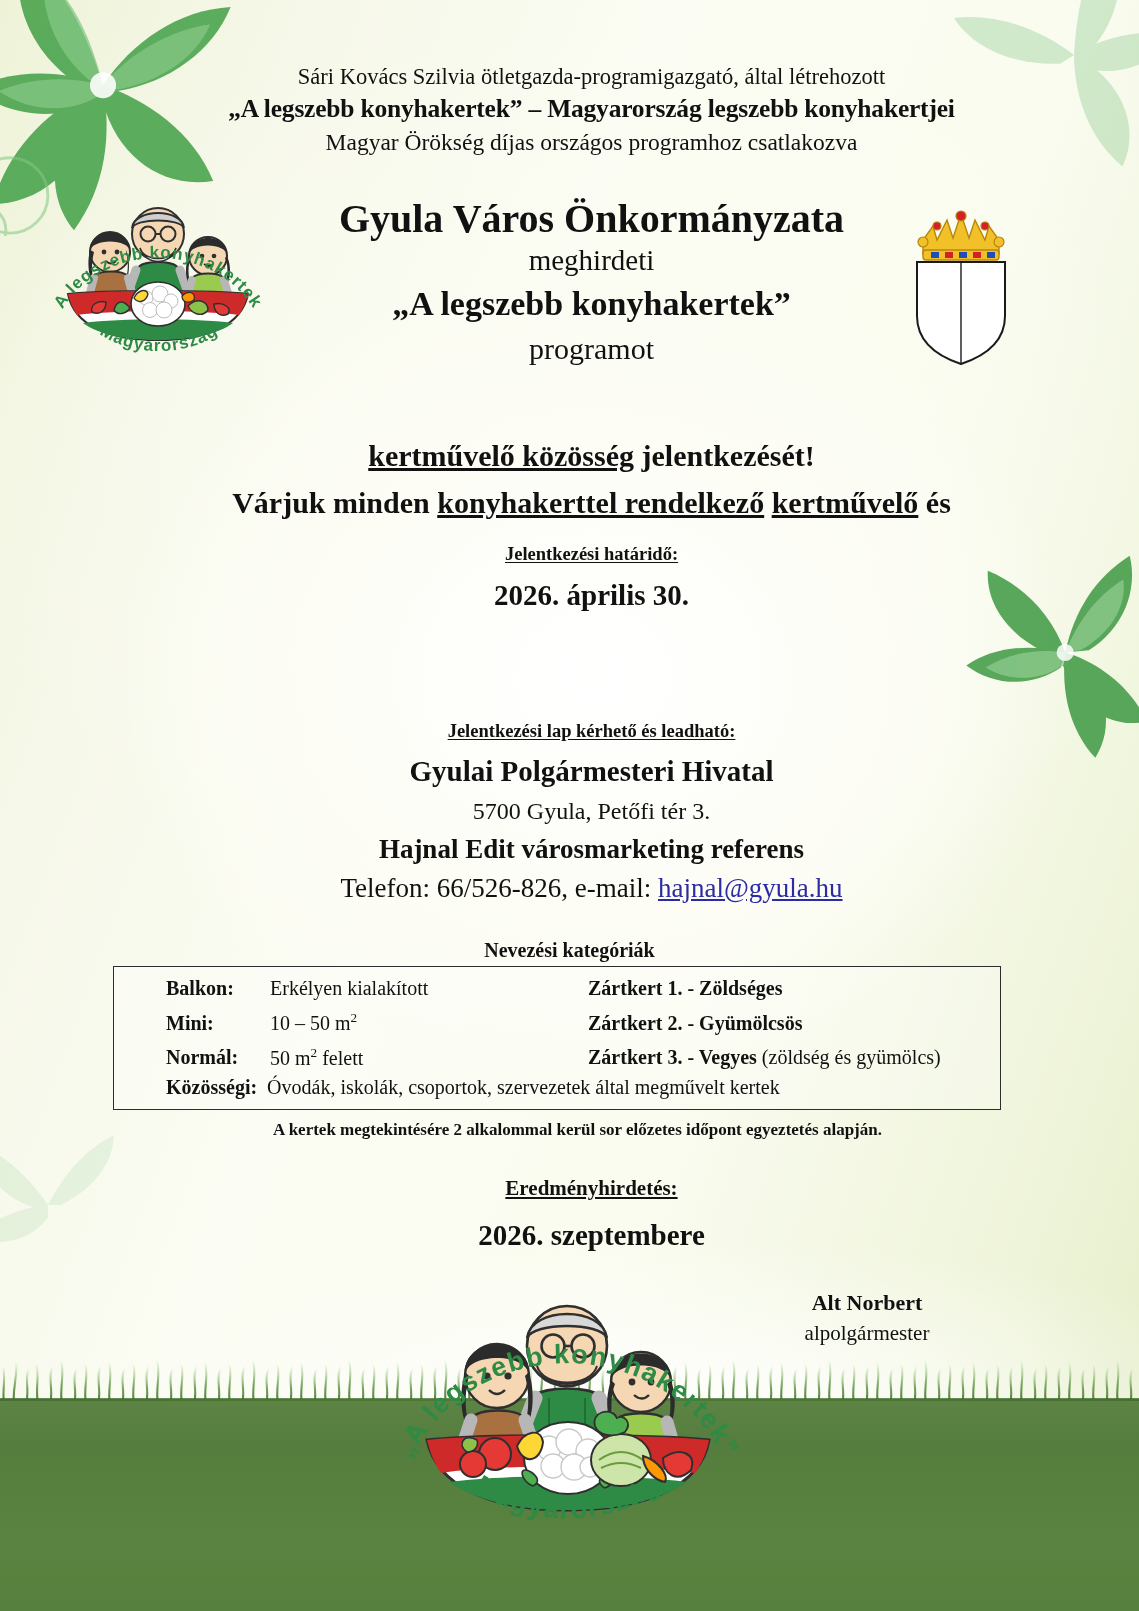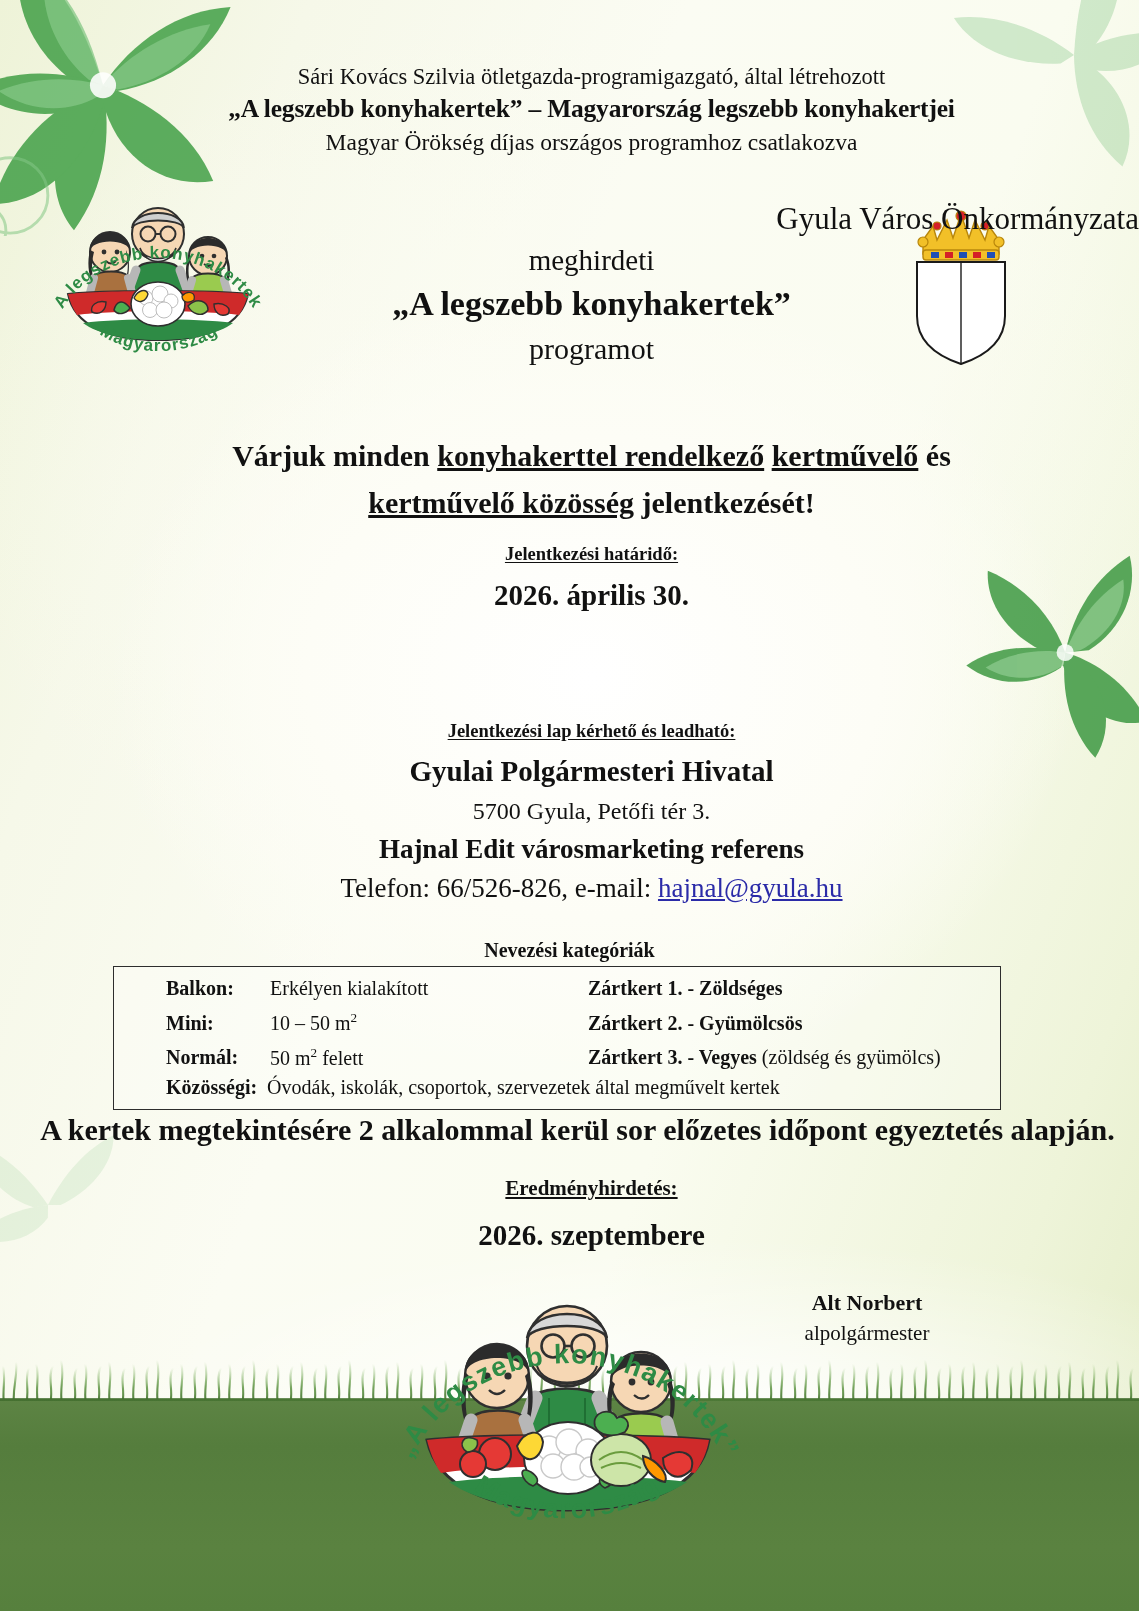--- a/index.html
+++ b/index.html
@@ -54,21 +54,21 @@
 
   .intro{position:absolute;left:0;right:0;top:62px;}
   .intro .l1{font-size:22.5px;line-height:30px;}
   .intro .l2{font-size:25.5px;line-height:34px;font-weight:bold;letter-spacing:-.2px;}
   .intro .l3{font-size:23.5px;line-height:33px;}
 
   .logo-tl{position:absolute;left:42px;top:182px;width:232px;height:175px;}
   .crest{position:absolute;left:901px;top:200px;width:120px;height:168px;}
 
   .headline{position:absolute;left:0;right:0;top:198px;}
-  .headline .h1{font-size:31px;line-height:42px;font-weight:normal;text-align:right;}
+  .headline .h1{font-size:40px;line-height:42px;font-weight:bold;}
   .headline .h2{font-size:29px;line-height:40px;}
   .headline .h3{font-size:34px;line-height:48px;font-weight:bold;}
   .headline .h4{font-size:30px;line-height:42px;}
 
   .callout{position:absolute;left:80px;right:80px;top:432px;}
   .callout .c-line{font-size:30px;line-height:47px;font-weight:bold;}
   .u{text-decoration:underline;text-underline-offset:2px;}
 
   .deadline{position:absolute;left:0;right:0;top:540px;}
   .deadline .dl-label{font-size:18.5px;line-height:28px;font-weight:bold;text-decoration:underline;text-underline-offset:2px;}
@@ -91,21 +91,21 @@
   }
   .cat-row{display:flex;align-items:baseline;font-size:20px;line-height:30px;padding:0 0 0 12px;}
   .cat-k{font-weight:bold;width:104px;flex:0 0 104px;margin-left:40px;}
   .cat-v{flex:0 0 318px;}
   .cat-r{font-weight:bold;}
   .cat-r .soft{font-weight:normal;}
   .cat-row.full .cat-k{width:auto;flex:0 0 auto;margin-right:10px;}
   .cat-row.full .cat-v{flex:0 0 auto;}
   sup{font-size:.66em;vertical-align:super;}
 
-  .visit-note{position:absolute;left:16px;right:0;top:1113px;font-size:30px;line-height:34px;font-weight:bold;text-align:center;}
+  .visit-note{position:absolute;left:16px;right:0;top:1113px;font-size:17px;line-height:34px;font-weight:bold;text-align:center;}
 
   .result{position:absolute;left:0;right:0;top:1172px;}
   .result .r-label{font-size:21px;line-height:32px;font-weight:bold;text-decoration:underline;text-underline-offset:2px;}
   .result .r-value{font-size:29px;line-height:42px;font-weight:bold;margin-top:10px;}
 
   .logo-bottom{position:absolute;left:385px;top:1268px;width:365px;height:258px;}
 
   .signature{position:absolute;left:742px;top:1288px;width:250px;text-align:center;}
   .signature .sg-name{font-size:22px;line-height:30px;font-weight:bold;}
   .signature .sg-role{font-size:21px;line-height:30px;}
@@ -432,22 +432,22 @@
     </div>
 
     <div class="headline center">
       <div class="h1">Gyula Város Önkormányzata</div>
       <div class="h2">meghirdeti</div>
       <div class="h3">„A legszebb konyhakertek”</div>
       <div class="h4">programot</div>
     </div>
 
     <div class="callout center">
+      <div class="c-line"><span class="u">kertművelő közösség</span><span> jelentkezését!</span></div>
       <div class="c-line"><span>Várjuk minden </span><span class="u">konyhakerttel rendelkező</span><span> </span><span class="u">kertművelő</span><span> és</span></div>
-      <div class="c-line"><span class="u">kertművelő közösség</span><span> jelentkezését!</span></div>
     </div>
 
     <div class="deadline center">
       <div class="dl-label">Jelentkezési határidő:</div>
       <div class="dl-value">2026. április 30.</div>
     </div>
 
     <div class="apply center">
       <div class="ap-label">Jelentkezési lap kérhető és leadható:</div>
       <div class="ap-office">Gyulai Polgármesteri Hivatal</div>

